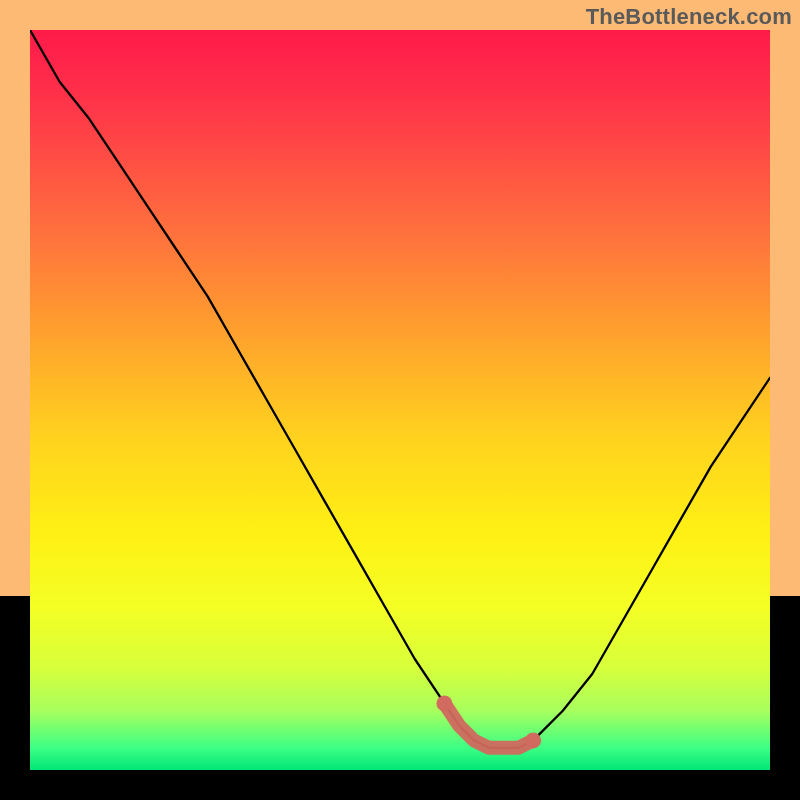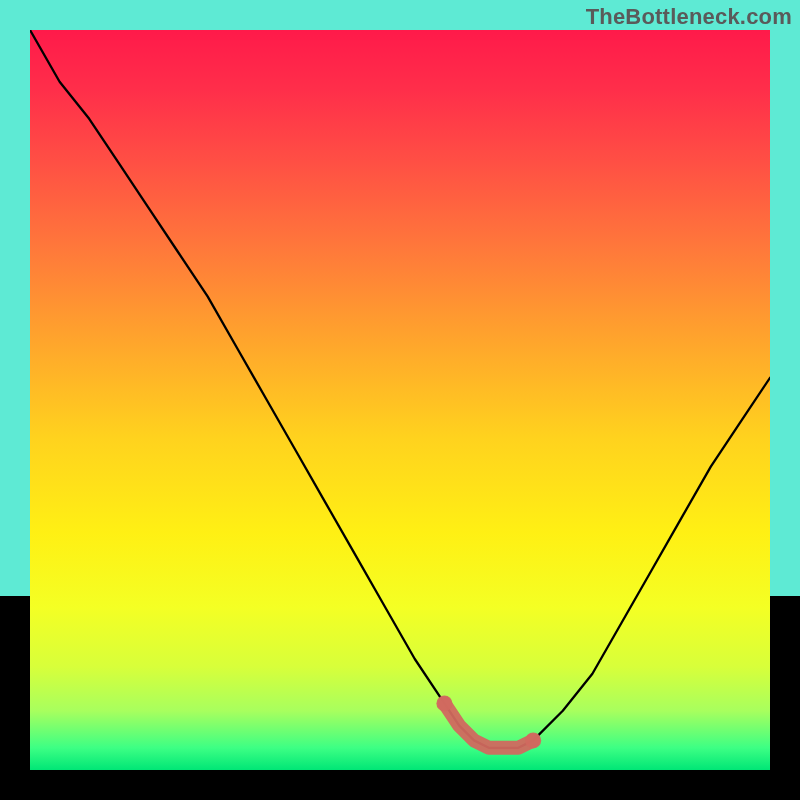--- a/index.html
+++ b/index.html
@@ -1,21 +1,21 @@
 <!DOCTYPE html>
 <html><head>
 <meta charset="utf-8">
 <style>
   * { margin: 0; padding: 0; box-sizing: border-box; }
   html, body { width: 800px; height: 800px; background: #000; overflow: hidden; }
   .container {
     width: 800px;
     height: 596px;
     position: relative;
-    background: #5eead4;
+    background: #fdba74;
     text-align: center;
   }
   .watermark {
     position: absolute;
     top: 4px;
     right: 8px;
     color: #5a5a5a;
     font-family: Arial, Helvetica, sans-serif;
     font-size: 22px;
     font-weight: 600;

